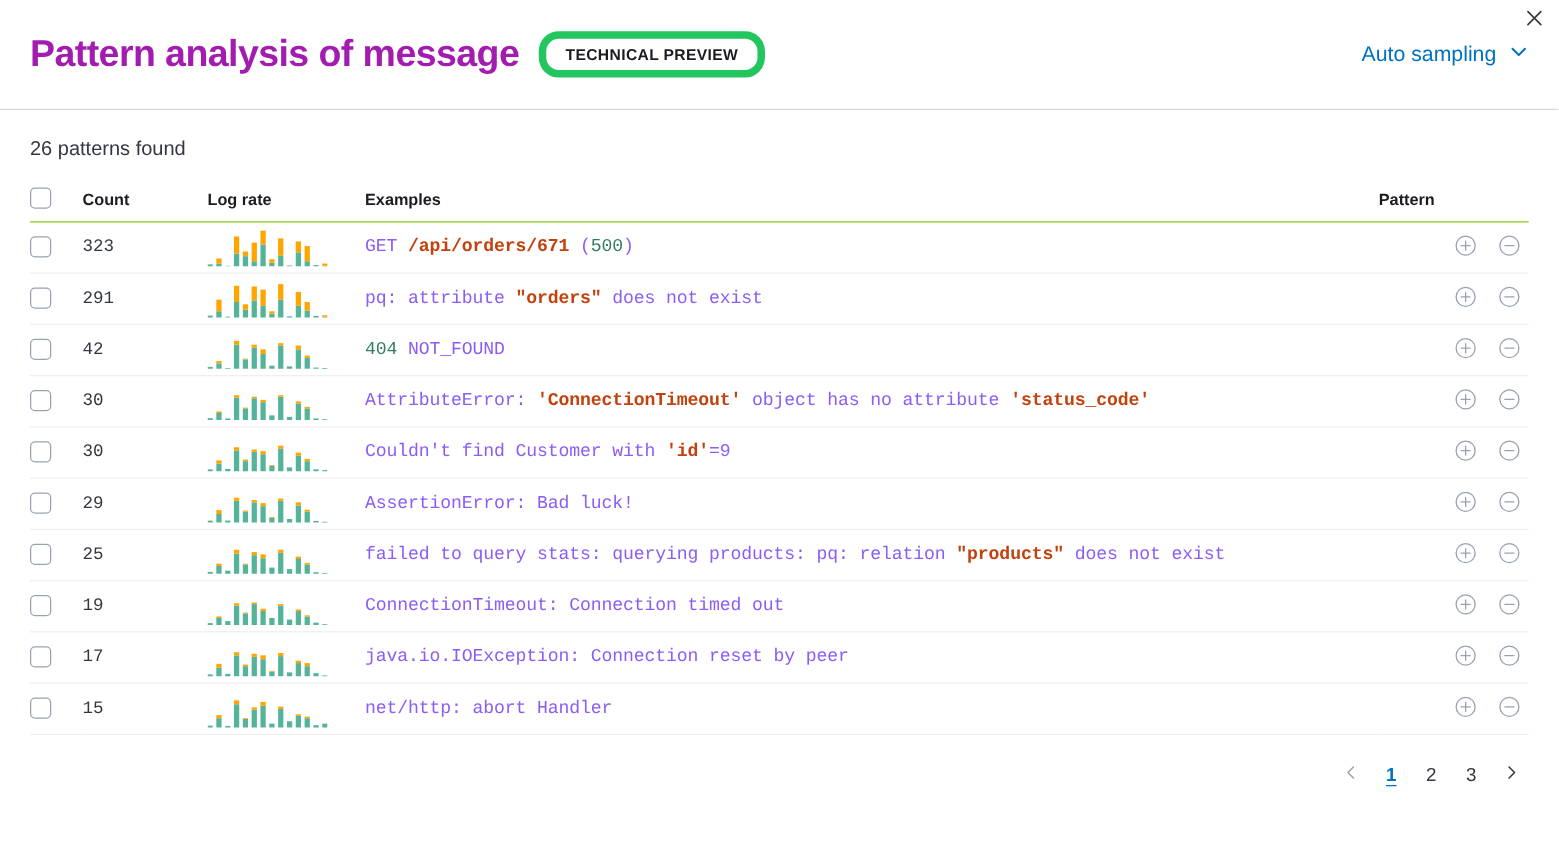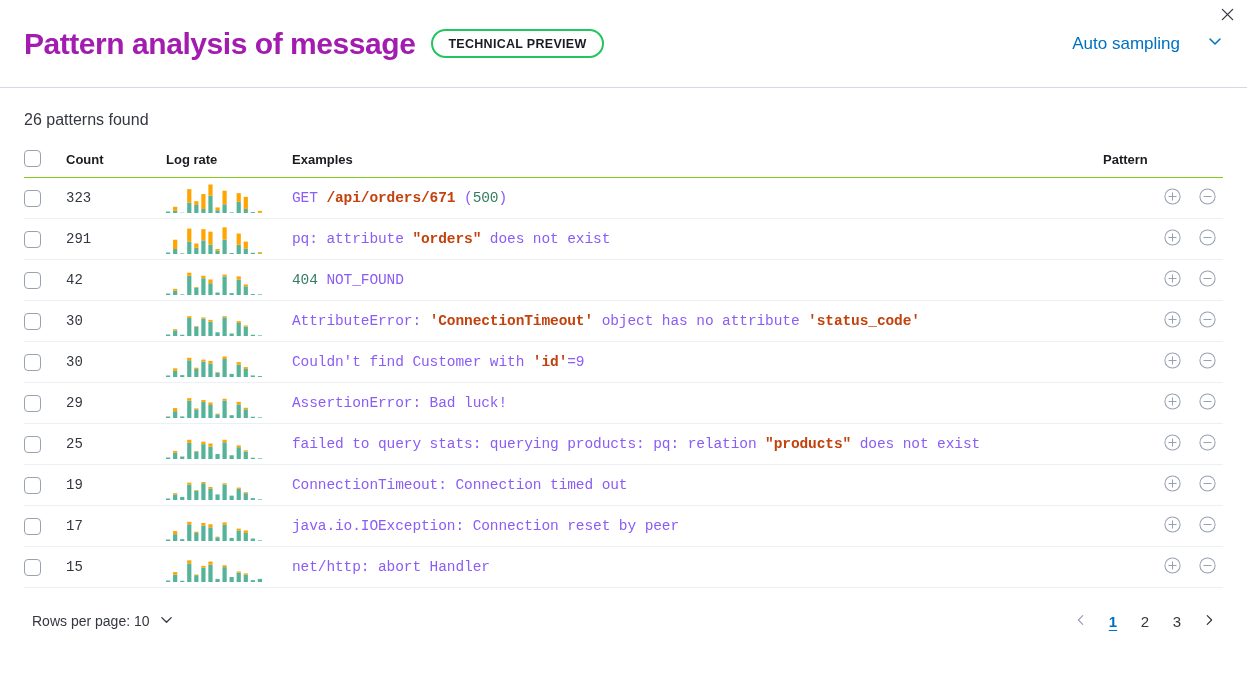--- a/index.html
+++ b/index.html
@@ -29,40 +29,40 @@
   .page-title {
     font-size: 30px;
     font-weight: 700;
     letter-spacing: -0.45px;
     color: #a21caf;
     line-height: 1;
     margin: 0;
     white-space: nowrap;
   }
   .tech-badge {
-    border: 2px solid #22c55e;
+    border: 6px solid #22c55e;
     border-radius: 16px;
     padding: 7px 15px 6px;
     font-size: 12.5px;
     font-weight: 700;
     letter-spacing: 0.3px;
     color: #1a1c21;
     background: #fff;
     white-space: nowrap;
     line-height: 1;
   }
   .header-right {
     margin-left: auto;
     display: flex;
     align-items: center;
   }
   .auto-sampling {
     display: flex;
     align-items: center;
-    gap: 27px;
+    gap: 10px;
     color: #0071c2;
     font-size: 17px;
     cursor: pointer;
     background: none;
     border: none;
     font-family: inherit;
     padding: 0;
   }
   .close-btn {
     position: absolute;
@@ -766,28 +766,20 @@
           </span>
         </button>
       </div>
     </td>
         </tr>
       </tbody>
   </table>
 </div>
 
 <div class="flyout-footer">
-  <button class="rows-per-page">
-    <span>Rows per page: 10</span>
-    <span>
-      <svg width="15" height="15" viewBox="0 0 16 16" fill="none" aria-hidden="true">
-        <path d="M3 6l5 5 5-5" stroke="#343741" stroke-width="1.4" stroke-linecap="round" stroke-linejoin="round"></path>
-      </svg>
-    </span>
-  </button>
   <div class="pagination" id="pagination">
     <button class="pg-btn pg-arrow">
       <span>
         <svg width="14" height="14" viewBox="0 0 16 16" fill="none" aria-hidden="true">
           <path d="M10 3L5 8l5 5" stroke="#98a2b3" stroke-width="1.4" stroke-linecap="round" stroke-linejoin="round"></path>
         </svg>
       </span>
     </button>
     <span id="page-buttons" style="display:flex;align-items:center;gap:4px;">
         <button class="pg-btn active">1</button>

